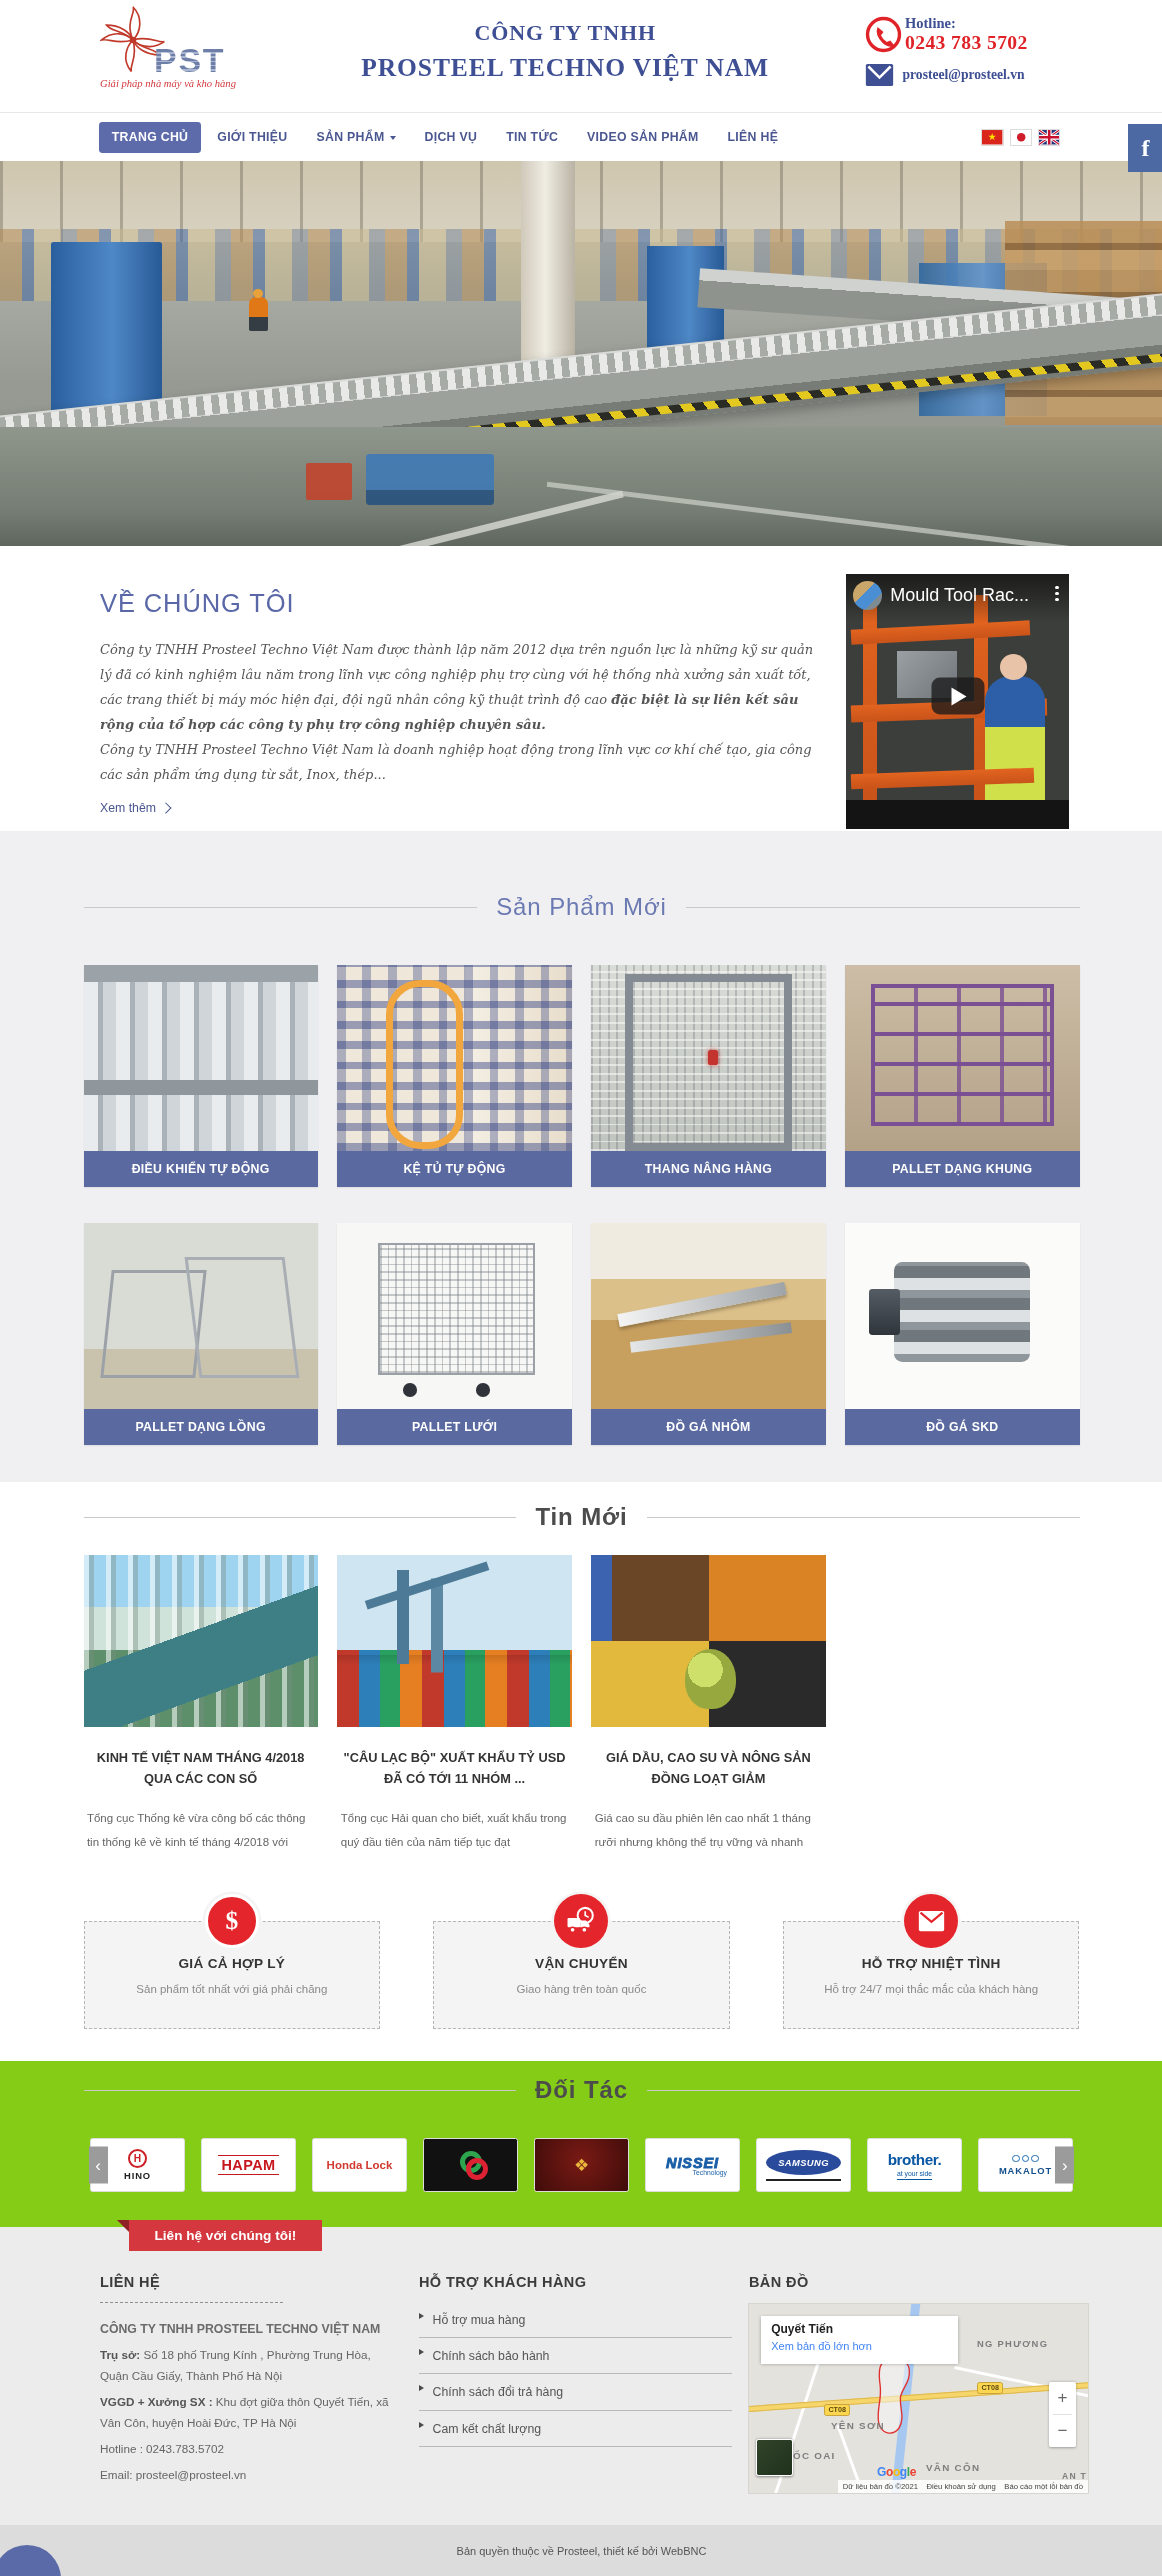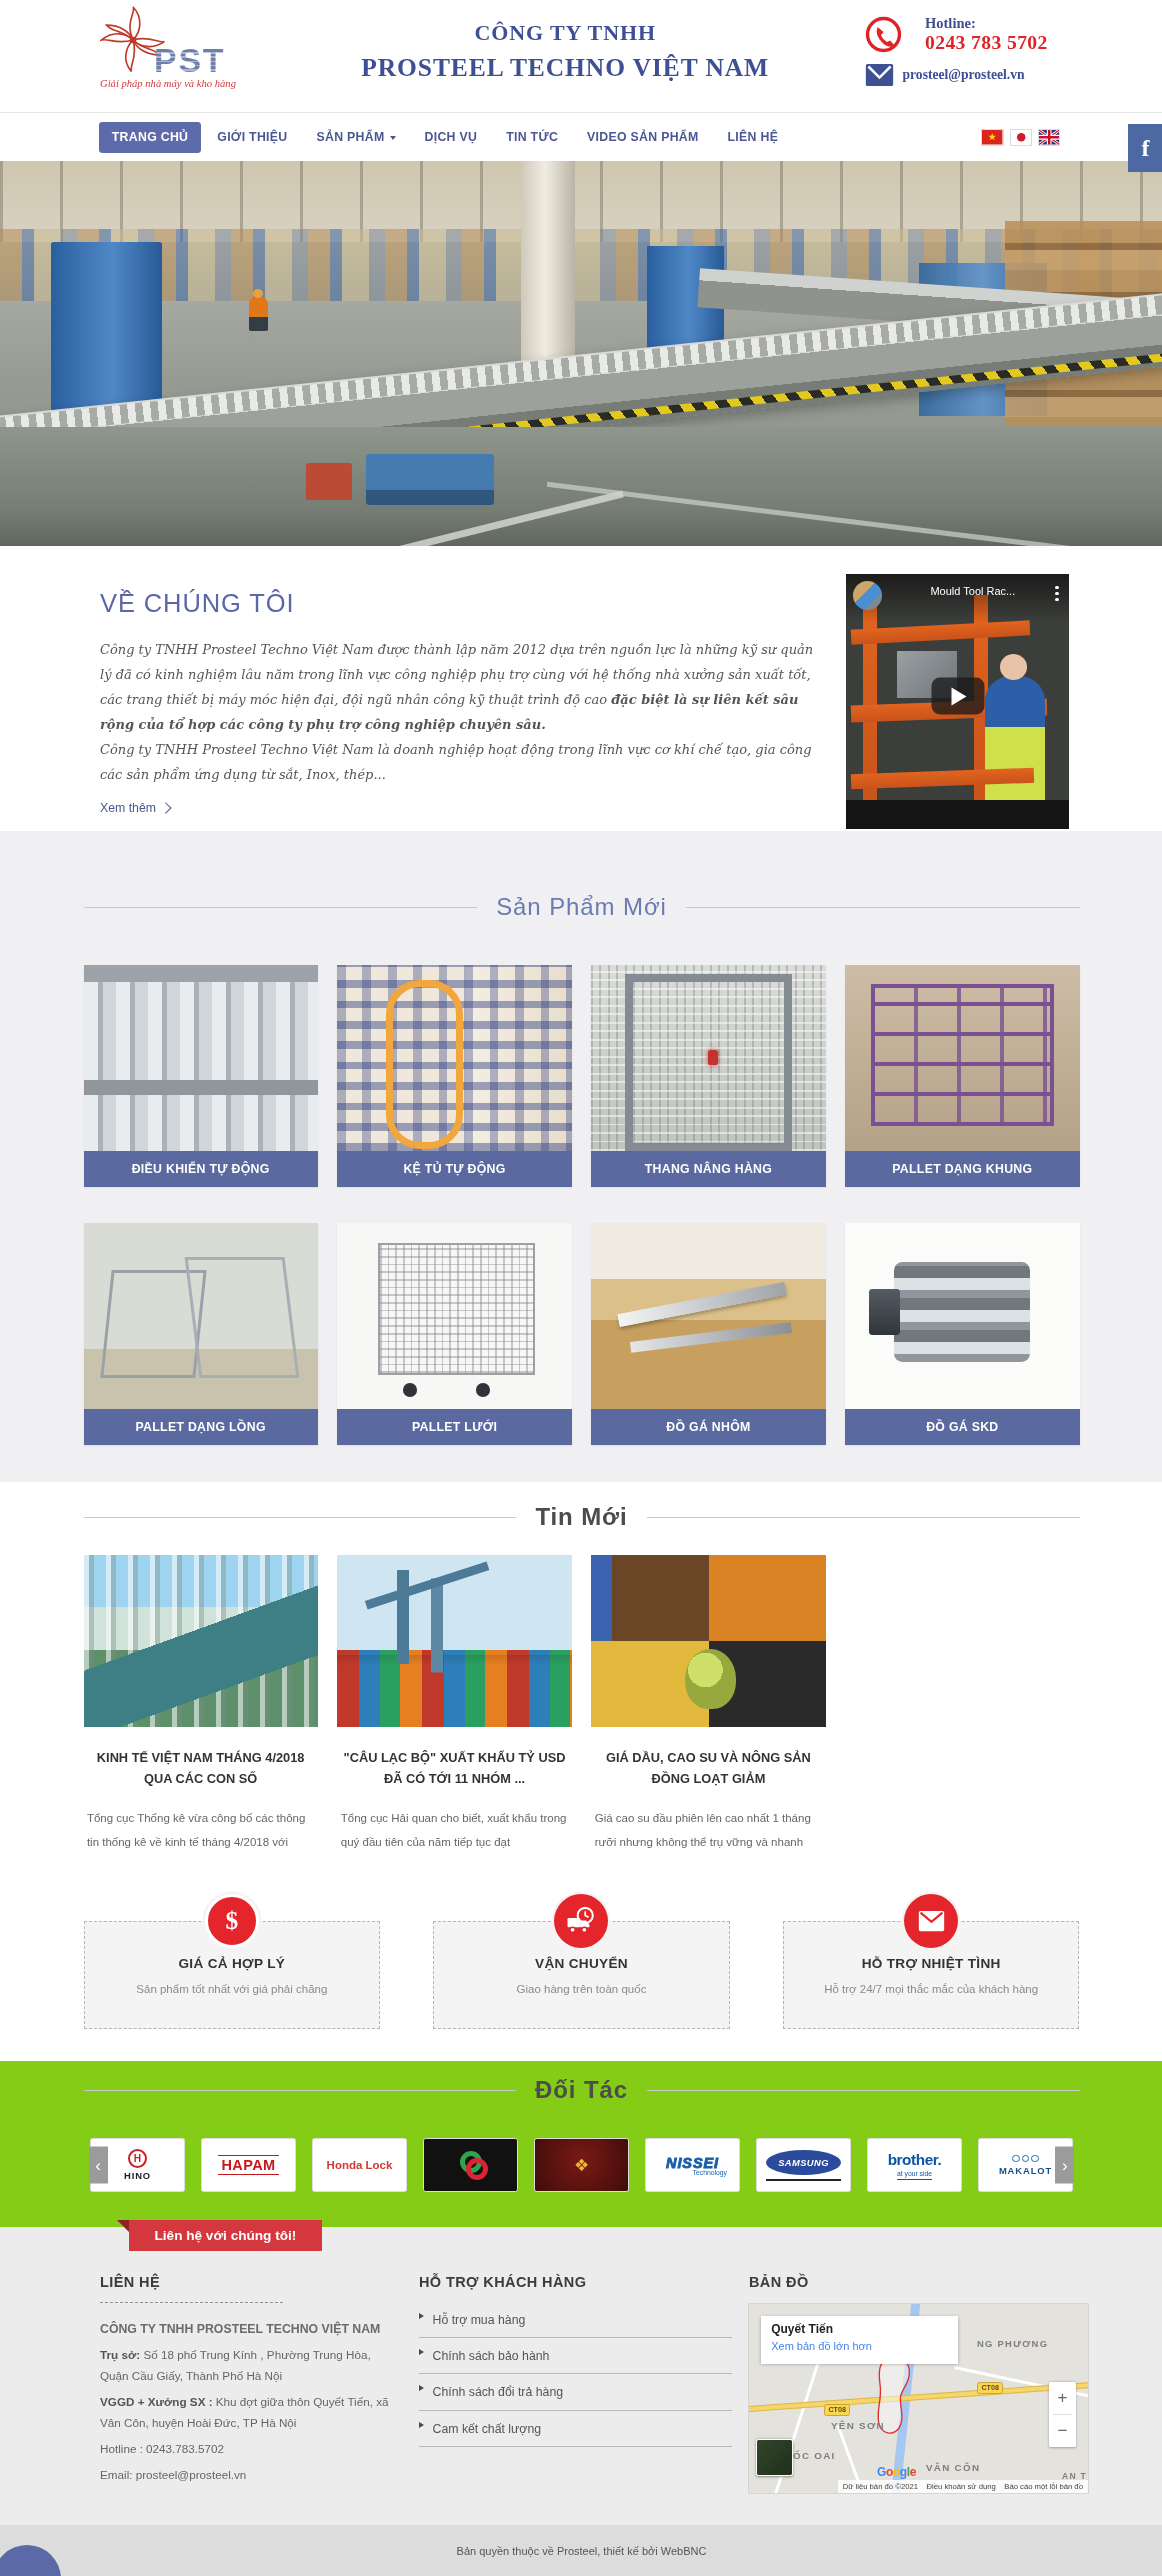--- a/index.html
+++ b/index.html
@@ -14,21 +14,21 @@
   .logo-mark { width:66px; height:70px; }
   .logo-pst { font-family:"Liberation Sans",sans-serif; font-size:34px; font-weight:bold; color:#8494b8; letter-spacing:1.7px; line-height:0.9;
               background:repeating-linear-gradient(180deg,#6d7fa8 0 2.6px,#aab6cf 2.6px 4.3px); -webkit-background-clip:text; background-clip:text; -webkit-text-fill-color:transparent; margin-left:-12px; }
   .logo-tag { font-family:"Liberation Serif",serif; font-style:italic; color:#d2383d; font-size:10.6px; margin-top:3.4px; white-space:nowrap; }
   .site-title { position:absolute; left:50%; top:20.4px; transform:translateX(-54%); text-align:center;
                 font-family:"Liberation Serif",serif; color:#3e4f94; font-weight:bold; }
   .site-title .l1 { font-size:22px; letter-spacing:0.9px; }
   .site-title .l2 { font-size:25.5px; letter-spacing:0.9px; margin-top:6.8px; }
   .contact { position:absolute; left:865px; top:15.3px; }
   .contact-row { display:flex; align-items:center; }
-  .hotline-texts { margin-left:23px; }
+  .hotline-texts { margin-left:3px; }
   .hotline-label { font-family:"Liberation Serif",serif; font-weight:bold; color:#3e4f94; font-size:14.5px; }
   .hotline-number { font-family:"Liberation Serif",serif; font-weight:bold; color:#e02328; font-size:19.6px; letter-spacing:0.4px; }
   .email-row { display:flex; align-items:center; margin-top:8.5px; }
   .email-text { font-family:"Liberation Serif",serif; font-weight:bold; color:#3e4f94; font-size:13.6px; margin-left:8.5px; }
 
   
   .nav { position:relative; height:49px; background:#fff; border-top:0.9px solid #e7e7e7; display:flex; align-items:center; padding-left:99px; }
   .nav-item { font-size:12.3px; font-weight:bold; color:#4b5790; padding:8.5px 12.8px; margin-right:3.4px; letter-spacing:0.3px; cursor:pointer; white-space:nowrap; }
   .nav-item.active { background:#5d6bab; color:#fff; border-radius:3.4px; }
   .caret { display:inline-block; width:0; height:0; border-left:3.4px solid transparent; border-right:3.4px solid transparent; border-top:4.3px solid #4b5790; margin-left:5.1px; vertical-align:middle; }
@@ -80,21 +80,21 @@
   .vb1 { left:17px; top:25.5px; width:13.6px; height:204px; }
   .vb2 { left:128px; top:21px; width:13.6px; height:209px; }
   .vbeam1 { left:5.1px; top:51px; width:179px; height:15.3px; transform:rotate(-3deg); }
   .vbeam2 { left:5.1px; top:128px; width:196px; height:17px; transform:rotate(-2deg); }
   .vbeam3 { left:5.1px; top:197px; width:183px; height:15.3px; transform:rotate(-2deg); }
   .vmold { position:absolute; left:51px; top:77px; width:60px; height:47px; background:linear-gradient(135deg,#9aa0a4,#6e7478); }
   .vperson { position:absolute; right:24px; top:102px; width:60px; height:128px; background:linear-gradient(180deg,#2d5fa8 0 40%,#cfe04a 40% 100%); border-radius:25.5px 25.5px 0 0; }
   .vperson::before { content:""; position:absolute; left:15.3px; top:-22px; width:27px; height:25.5px; border-radius:50%; background:#e8c3a8; }
   .yt-top { position:absolute; left:0; top:0; width:100%; height:48px; background:linear-gradient(180deg,rgba(0,0,0,.55),rgba(0,0,0,0)); display:flex; align-items:flex-start; padding:6.8px; }
   .yt-avatar { width:29px; height:29px; border-radius:50%; background:linear-gradient(135deg,#caa66a 0 40%,#4a8fd4 40% 70%,#7f8b93 70%); flex:none; }
-  .yt-title { color:#fff; font-size:11px; margin:4.3px 0 0 8.5px; flex:1; white-space:nowrap; overflow:hidden;text-align:center; }
+  .yt-title { color:#fff; font-size:18px; margin:4.3px 0 0 8.5px; flex:1; white-space:nowrap; overflow:hidden; }
   .yt-dots { width:3.4px; margin:5.1px 3.4px 0 0; display:flex; flex-direction:column; gap:2.6px; }
   .yt-dots i { width:3.4px; height:3.4px; border-radius:50%; background:#fff; }
   .yt-play { position:absolute; left:50%; top:48%; transform:translate(-50%,-50%); width:53px; height:37px; background:rgba(25,25,25,.78); border-radius:8.5px; display:flex; align-items:center; justify-content:center; }
   .yt-play i { width:0; height:0; border-left:15.3px solid #fff; border-top:9.4px solid transparent; border-bottom:9.4px solid transparent; margin-left:3.4px; }
   .yt-letterbox { position:absolute; left:0; bottom:0; width:100%; height:29px; background:#141414; }
 
   
   .sec-title { width:996px; margin:0 auto; display:flex; align-items:center; }
   .sec-title .line { flex:1; height:0.9px; background:#c9c9c9; }
   .sec-title h2 { font-weight:normal; font-size:24px; letter-spacing:0.9px; padding:0 19px; white-space:nowrap; }

